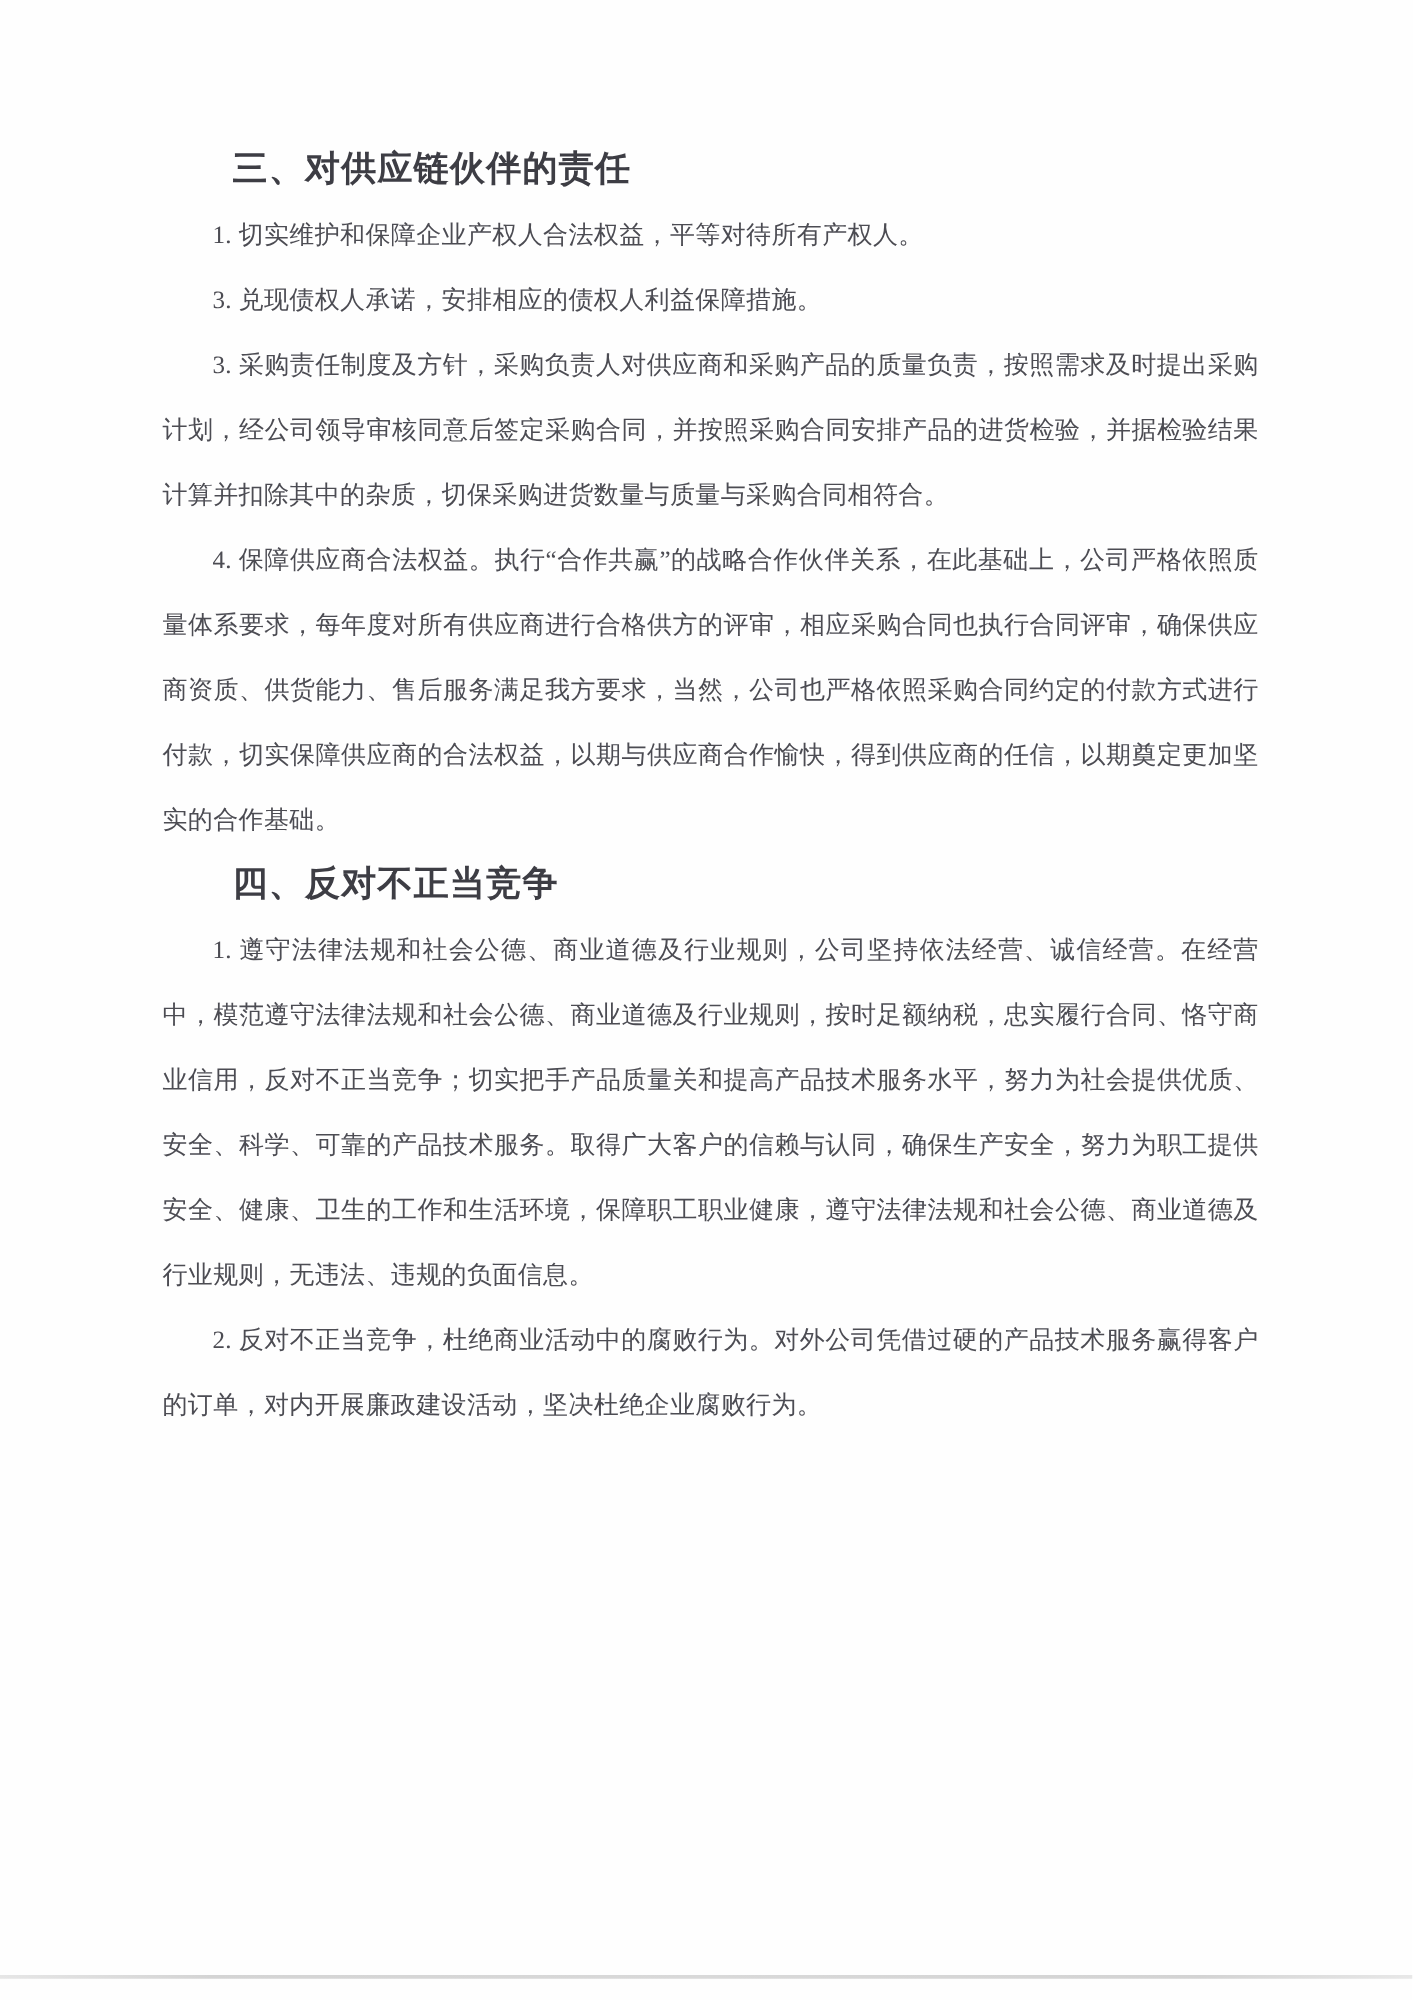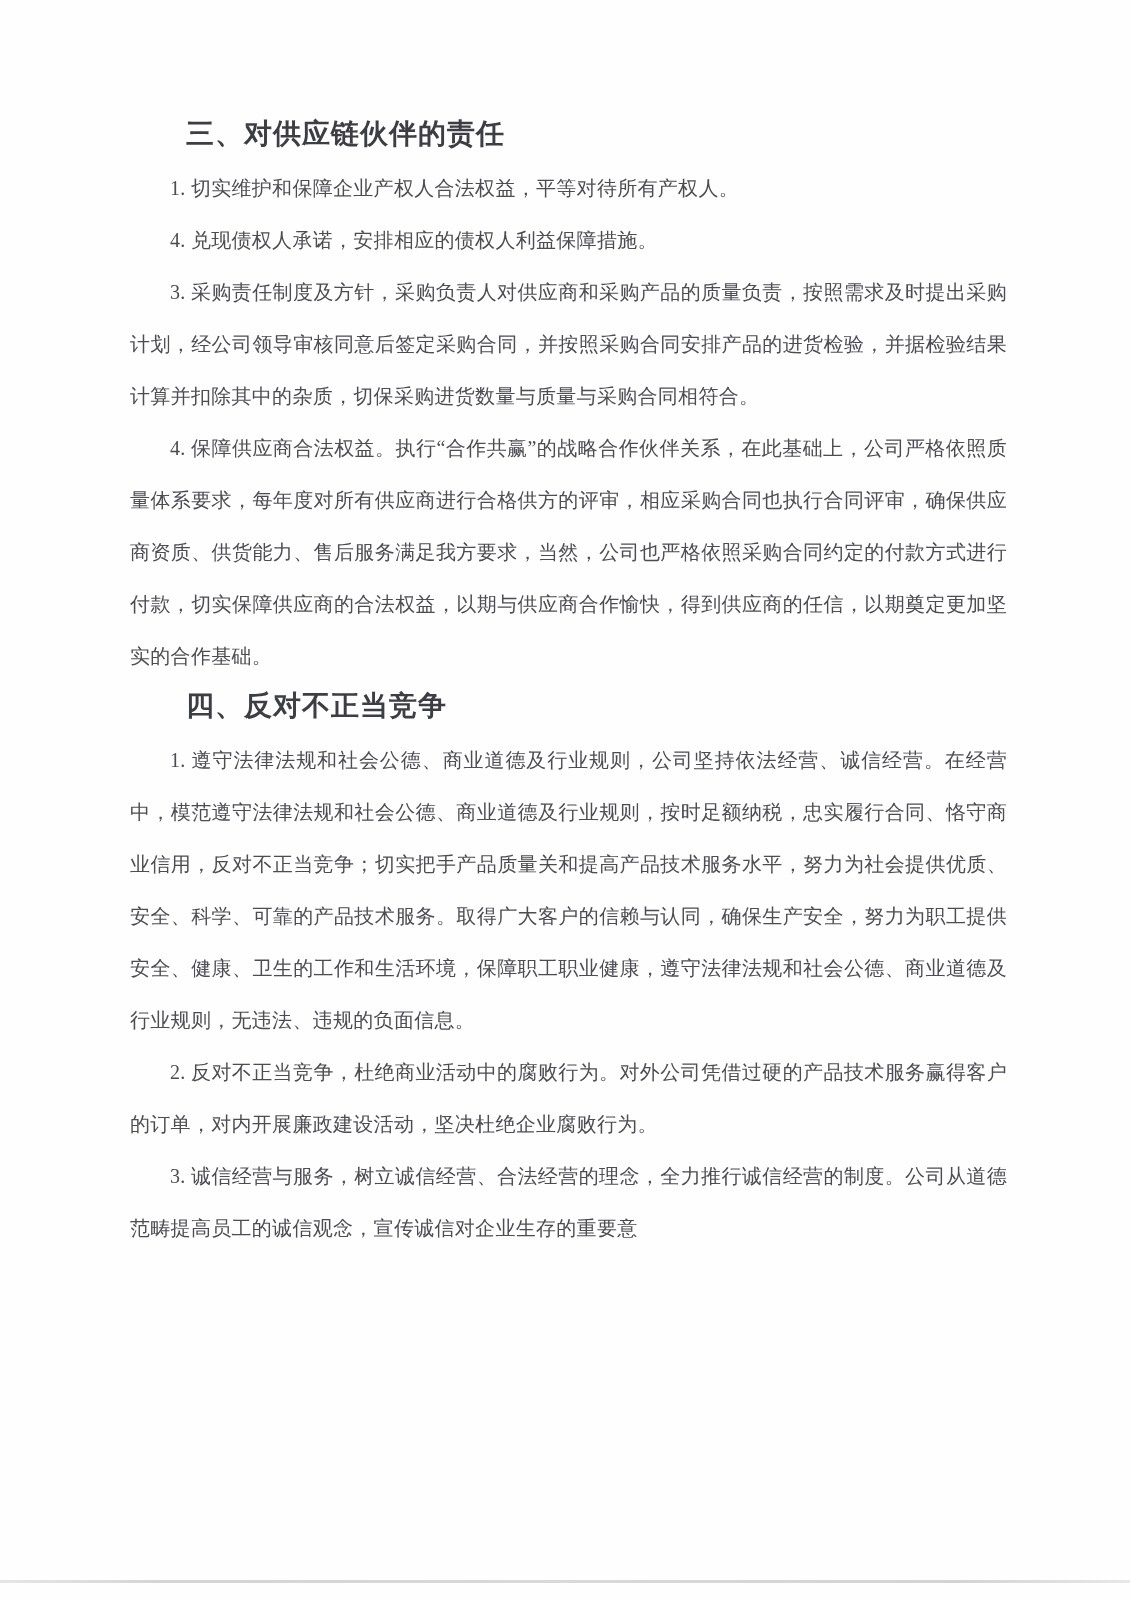--- a/index.html
+++ b/index.html
@@ -23,21 +23,20 @@
     padding: 110px 123px 0 130px;
   }
   h2.sec-heading {
     margin: 0;
     font-size: 28px;
     font-weight: bold;
     line-height: 52px;
     color: var(--heading-color, #3d3d44);
     text-indent: 2em;
     letter-spacing: 1px;
-    font-family: Liberation Mono, monospace;
   }
   p.body-para {
     margin: 0;
     font-size: 20px;
     line-height: 52px;
     color: var(--text-color, #4c4c53);
     text-indent: 2em;
     text-align: justify;
     letter-spacing: 0.3px;
     word-break: break-all;
@@ -54,28 +53,27 @@
 </style>
 </head>
 <body>
 
 <div class="page">
   <div class="content">
 
     <section>
       <h2 class="sec-heading">三、对供应链伙伴的责任</h2>
       <p class="body-para">1. 切实维护和保障企业产权人合法权益，平等对待所有产权人。</p>
-      <p class="body-para">4. 兑现债权人承诺，安排相应的债权人利益保障措施。</p>
+      <p class="body-para">3. 兑现债权人承诺，安排相应的债权人利益保障措施。</p>
       <p class="body-para">3. 采购责任制度及方针，采购负责人对供应商和采购产品的质量负责，按照需求及时提出采购计划，经公司领导审核同意后签定采购合同，并按照采购合同安排产品的进货检验，并据检验结果计算并扣除其中的杂质，切保采购进货数量与质量与采购合同相符合。</p>
       <p class="body-para">4. 保障供应商合法权益。执行“合作共赢”的战略合作伙伴关系，在此基础上，公司严格依照质量体系要求，每年度对所有供应商进行合格供方的评审，相应采购合同也执行合同评审，确保供应商资质、供货能力、售后服务满足我方要求，当然，公司也严格依照采购合同约定的付款方式进行付款，切实保障供应商的合法权益，以期与供应商合作愉快，得到供应商的任信，以期奠定更加坚实的合作基础。</p>
     </section>
 
     <section>
       <h2 class="sec-heading">四、反对不正当竞争</h2>
       <p class="body-para">1. 遵守法律法规和社会公德、商业道德及行业规则，公司坚持依法经营、诚信经营。在经营中，模范遵守法律法规和社会公德、商业道德及行业规则，按时足额纳税，忠实履行合同、恪守商业信用，反对不正当竞争；切实把手产品质量关和提高产品技术服务水平，努力为社会提供优质、安全、科学、可靠的产品技术服务。取得广大客户的信赖与认同，确保生产安全，努力为职工提供安全、健康、卫生的工作和生活环境，保障职工职业健康，遵守法律法规和社会公德、商业道德及行业规则，无违法、违规的负面信息。</p>
       <p class="body-para">2. 反对不正当竞争，杜绝商业活动中的腐败行为。对外公司凭借过硬的产品技术服务赢得客户的订单，对内开展廉政建设活动，坚决杜绝企业腐败行为。</p>
-      <p class="body-para">3. 诚信经营与服务，树立诚信经营、合法经营的理念，全力推行诚信经营的制度。公司从道德范畴提高员工的诚信观念，宣传诚信对企业生存的重要意</p>
     </section>
 
   </div>
 
   <div class="scan-edge"></div>
 </div>
 
 </body></html>

